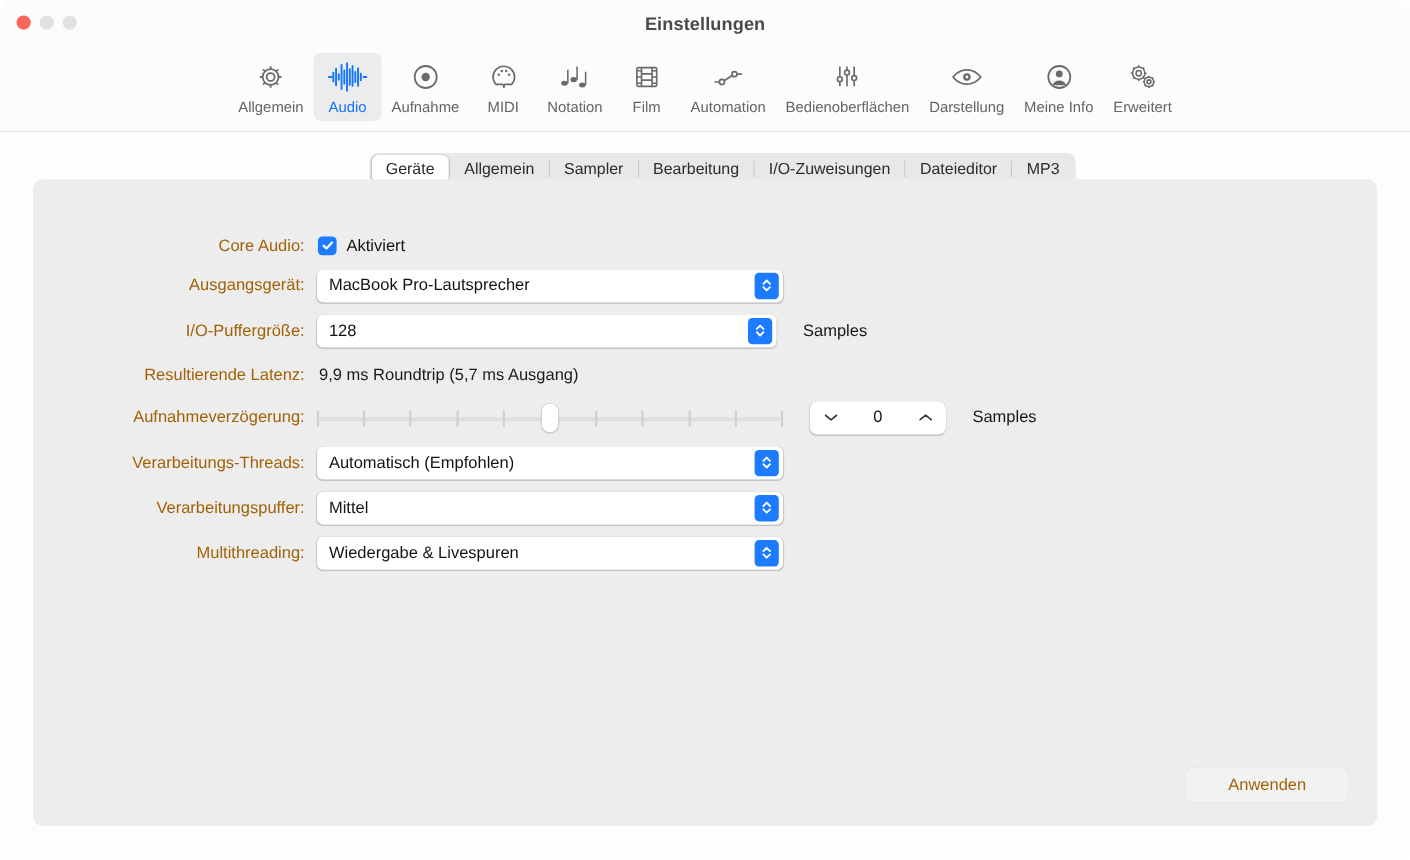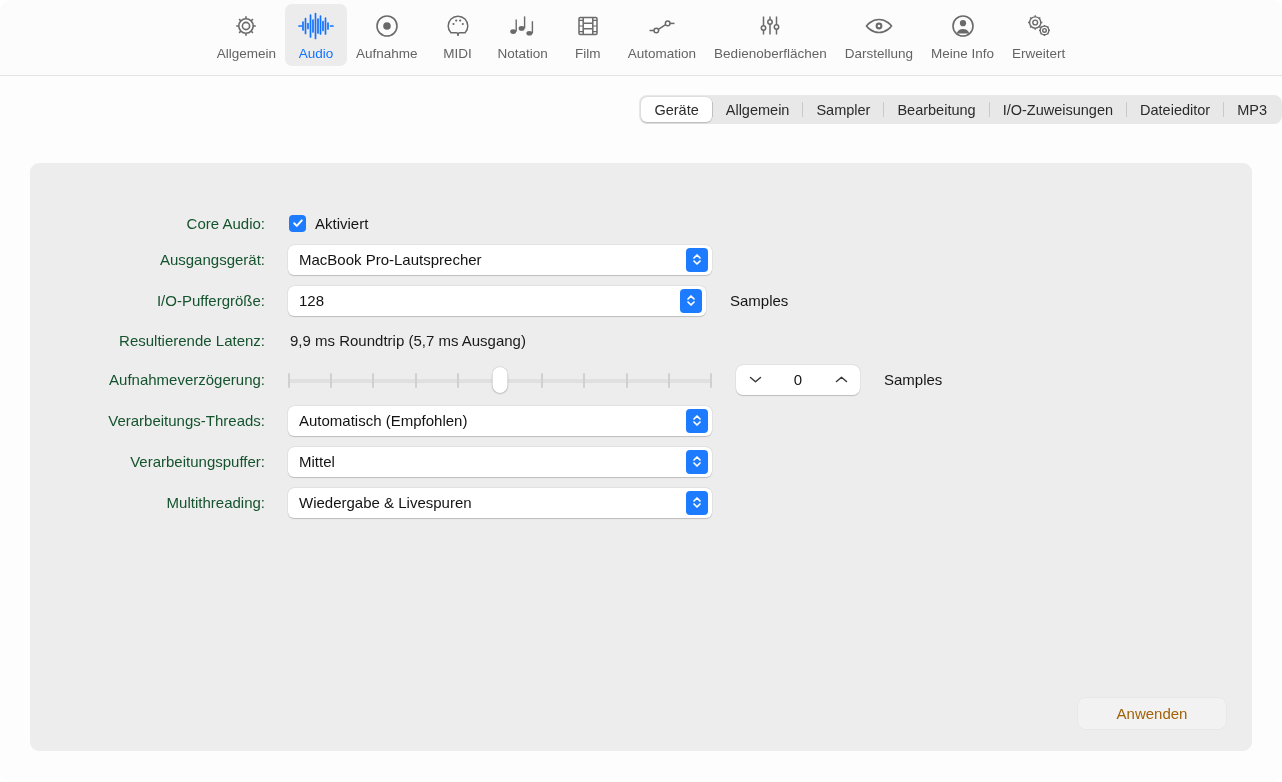--- a/index.html
+++ b/index.html
@@ -59,21 +59,21 @@
   .tb-icon { height: 30px; display: flex; align-items: center; justify-content: center; }
   .tb-icon svg { display: block; }
   .tb-label {
     margin-top: 5px;
     font-size: 13.5px; color: #646464; white-space: nowrap;
   }
   .tb-item.selected .tb-label { color: #1273ff; }
 
   
   .tabstrip-wrap {
-    display: flex; justify-content: flex-end;
+    display: flex; justify-content: center;
     margin-top: 19px;
     padding-left: 32px;
   }
   .tabstrip {
     display: flex; align-items: center;
     background: #e8e8e8;
     border-radius: 8px;
     height: 29px;
     padding: 2px;
   }
@@ -105,23 +105,23 @@
   
   .form { position: absolute; left: 0; top: 44px; width: 100%; }
   .row {
     display: flex; align-items: center;
     height: 41px;
     margin-bottom: 0px;
   }
   .row .label {
     width: 258px;
     text-align: right;
-    padding-right: 23px;
+    padding-right: 11px;
     font-size: 15px;
-    color: #14532d;
+    color: #a16207;
     white-space: nowrap;
   }
   .row.r-checkbox { height: 32px; }
   .row.r-latency { height: 38px; }
 
   
   .popup {
     position: relative;
     width: 424px; height: 30px;
     background: #ffffff;
@@ -207,20 +207,28 @@
     display: flex; align-items: center; justify-content: center;
     font-size: 15px; color: #a16207;
     box-shadow: 0 0 0 0.5px rgba(0,0,0,.045);
   }
 </style>
 </head>
 <body>
 
 <div class="window">
 
+  <div class="titlebar">
+    <div class="traffic">
+      <div class="light close"></div>
+      <div class="light min"></div>
+      <div class="light zoom"></div>
+    </div>
+    <div class="window-title">Einstellungen</div>
+  </div>
 
   <div class="toolbar">
 
     <div class="tb-item">
       <span class="tb-icon">
         <svg width="26" height="26" viewBox="0 0 26 26" fill="none" stroke="#6a6a6a" stroke-width="1.6">
           <circle cx="13" cy="13" r="3.6"></circle>
           <path d="M13 3.2v2.6M13 20.2v2.6M3.2 13h2.6M20.2 13h2.6M6.1 6.1l1.9 1.9M18 18l1.9 1.9M19.9 6.1L18 8M8 18l-1.9 1.9"></path>
           <circle cx="13" cy="13" r="7.2"></circle>
         </svg>

